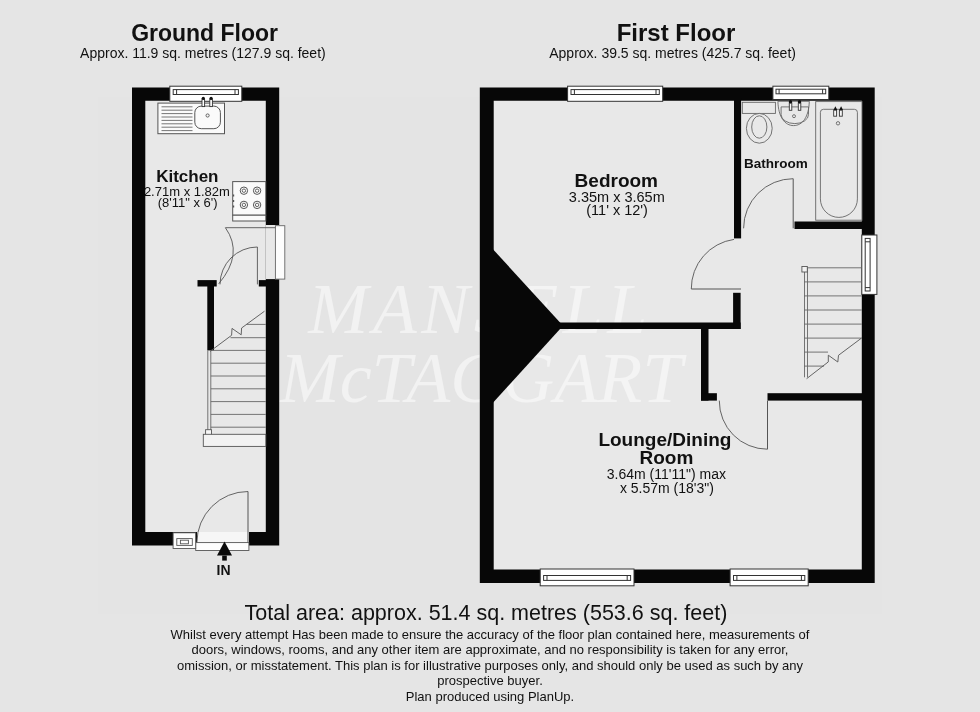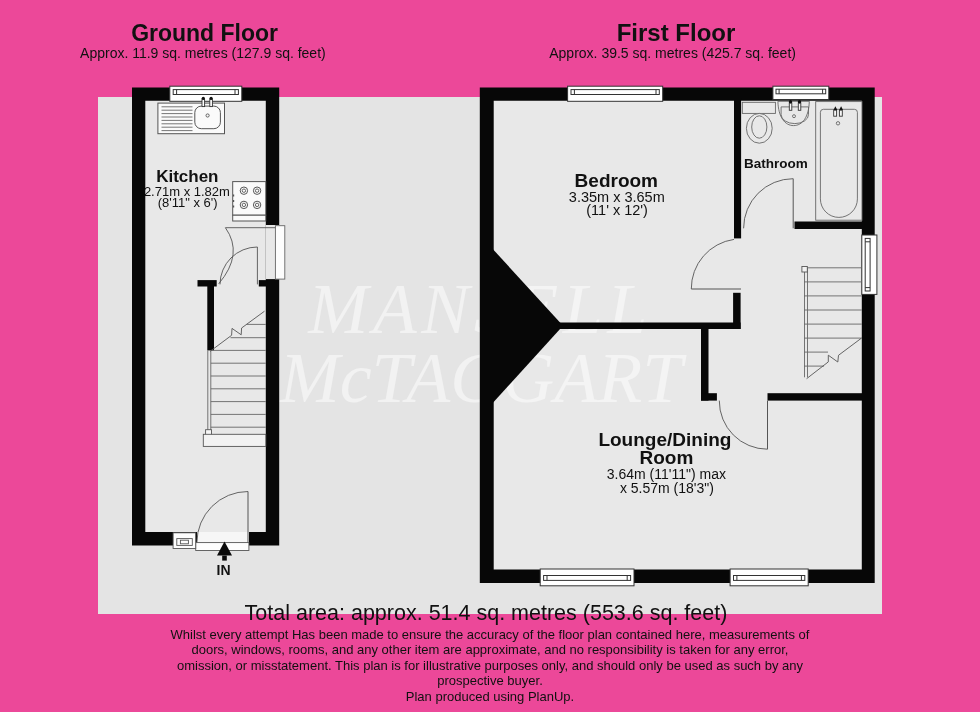--- a/index.html
+++ b/index.html
@@ -1,16 +1,16 @@
 <!DOCTYPE html>
 <html><head>
 <meta charset="utf-8">
 <style>
   html,body{margin:0;padding:0;background:#ffffff;-webkit-font-smoothing:antialiased;}
-  #page{position:relative;width:980px;height:712px;background:#ec4899;overflow:hidden;
+  #page{position:relative;width:980px;height:712px;background:#e5e5e5;overflow:hidden;
         font-family:"Liberation Sans",sans-serif;}
   svg text{font-family:"Liberation Sans",sans-serif;fill:#111;}
 </style>
 </head>
 <body>
 <div id="page">
 <svg width="980" height="712" viewBox="0 0 980 712">
 
 <g>
 

